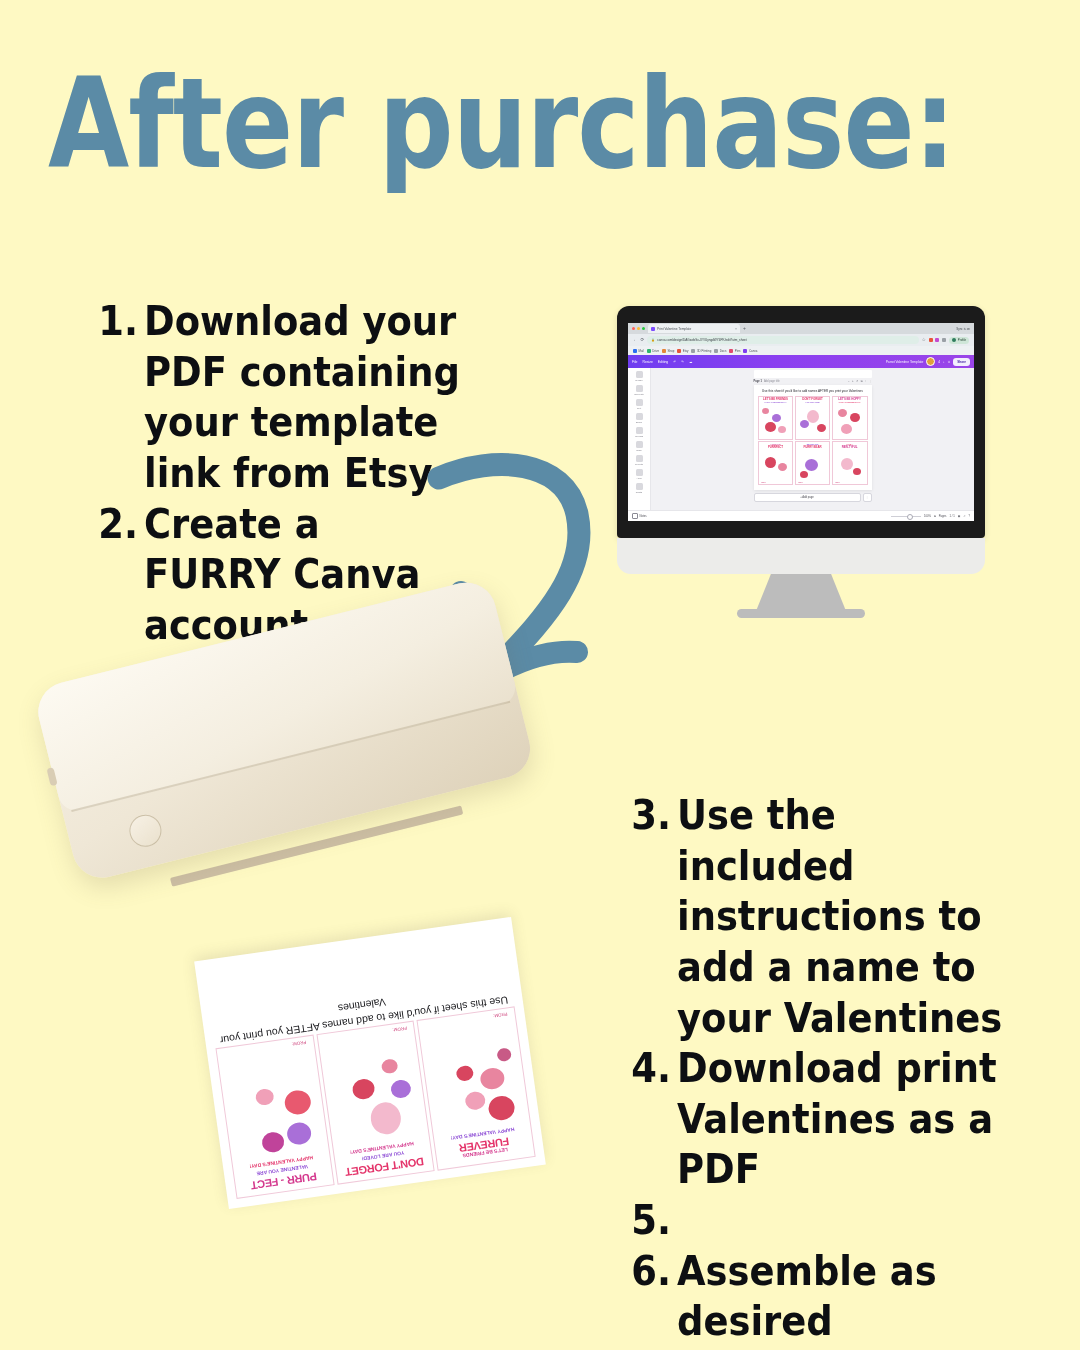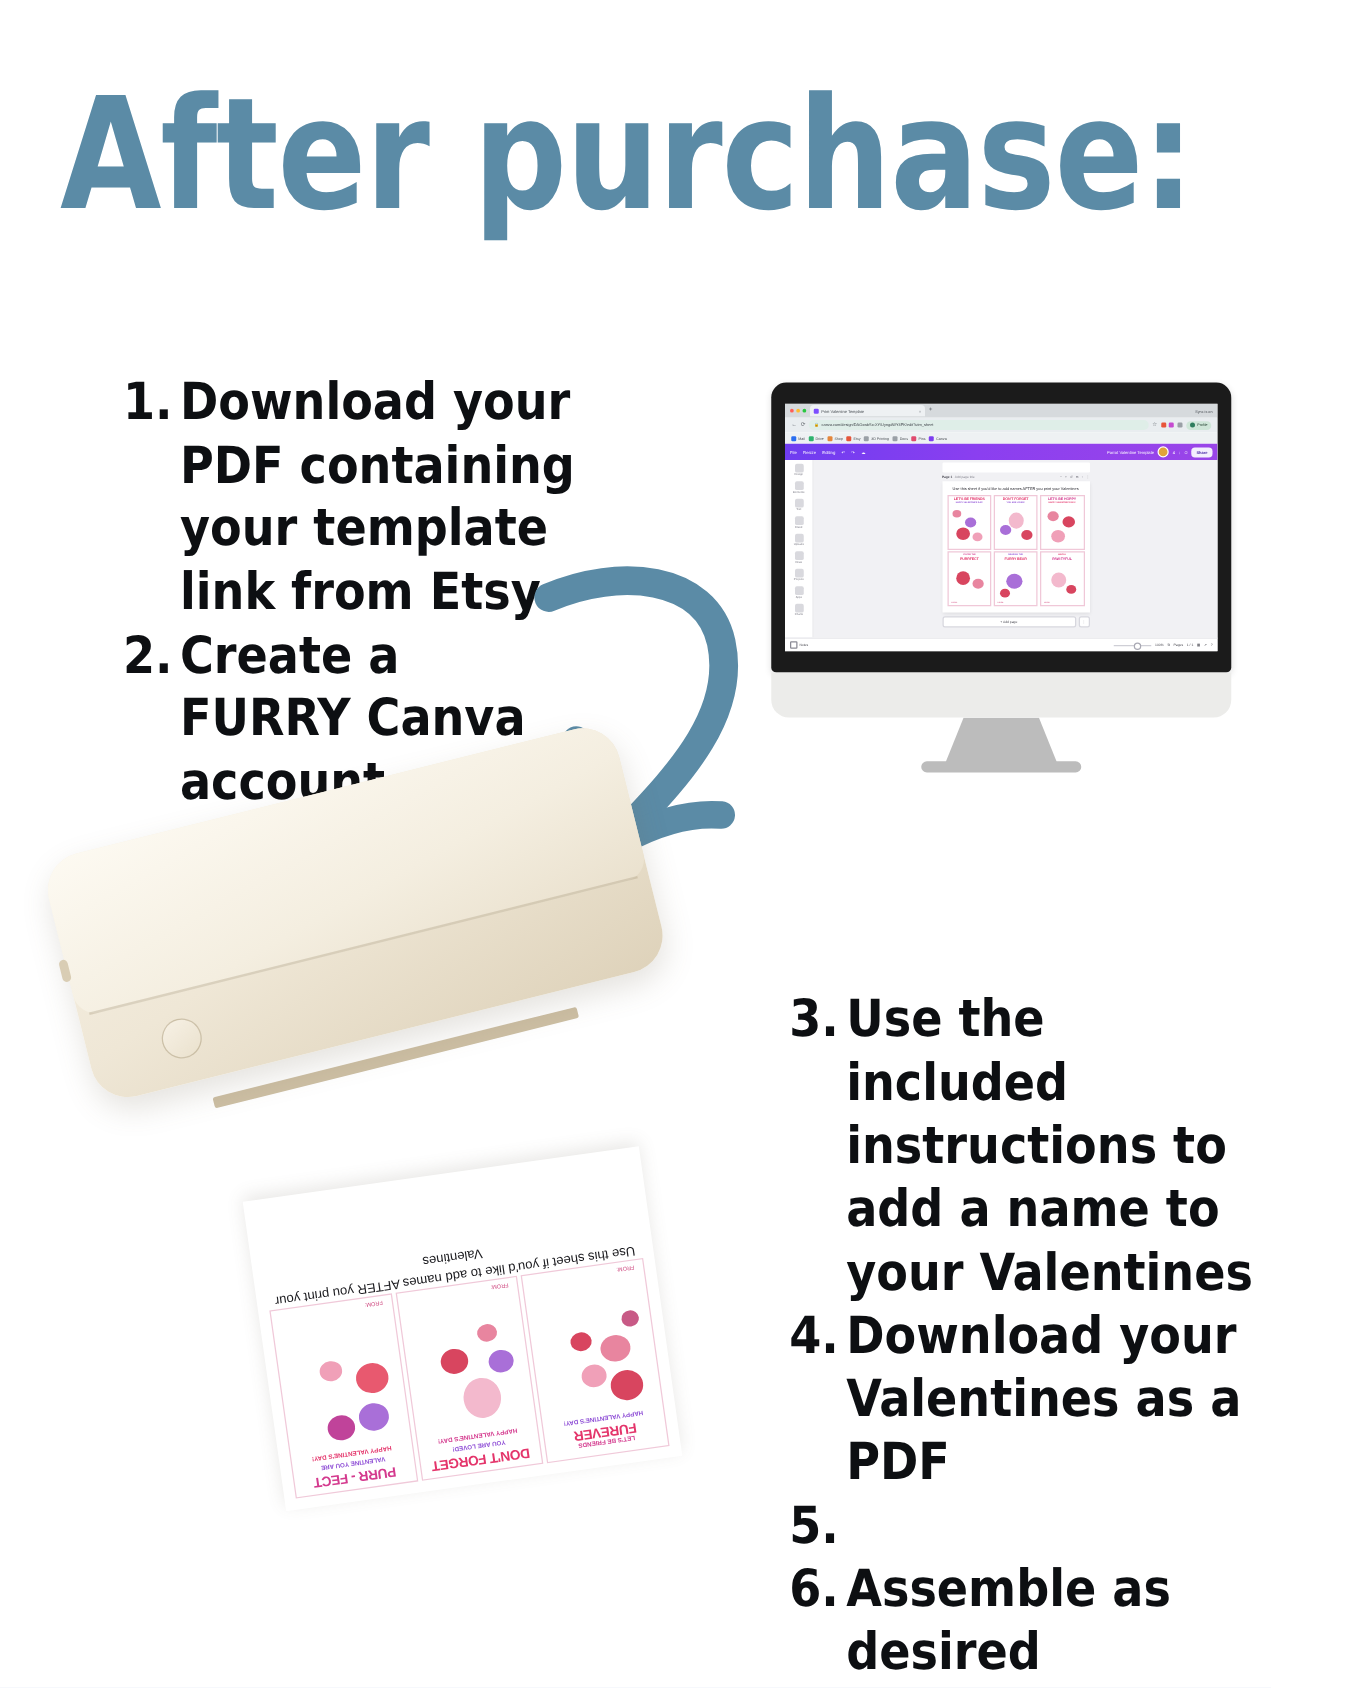--- a/index.html
+++ b/index.html
@@ -11,21 +11,21 @@
     height: 1350px;
     background: #e7eef7;
     font-family: "Liberation Sans", sans-serif;
     overflow: hidden;
     position: relative;
   }
   .page {
     position: relative;
     width: 1080px;
     height: 1350px;
-    background: #ffffff;
+    background: #fef9c3;
     overflow: hidden;
   }
 
   
   .title {
     position: absolute;
     left: 48px;
     top: 62px;
     font-size: 124px;
     line-height: 1;
@@ -542,21 +542,21 @@
     </li>
   </ol>
 
   <ol class="steps steps-right">
     <li>
       <span class="num">3.</span>
       <span class="txt">Use the included instructions to add a name to your Valentines</span>
     </li>
     <li>
       <span class="num">4.</span>
-      <span class="txt">Download your Valentines as a PDF</span>
+      <span class="txt">Download print Valentines as a PDF</span>
     </li>
     <li>
       <span class="num">5.</span>
     </li>
     <li>
       <span class="num">6.</span>
       <span class="txt">Assemble as desired</span>
     </li>
   </ol>
 

